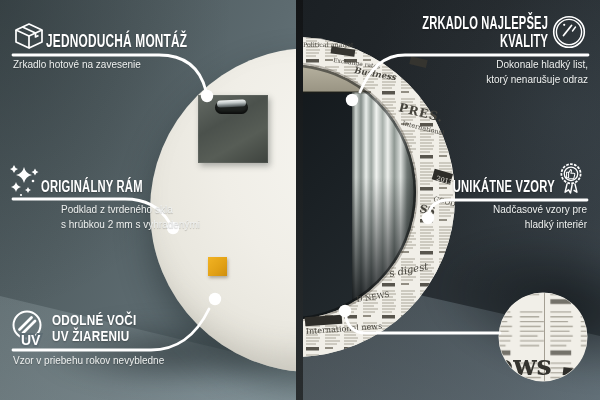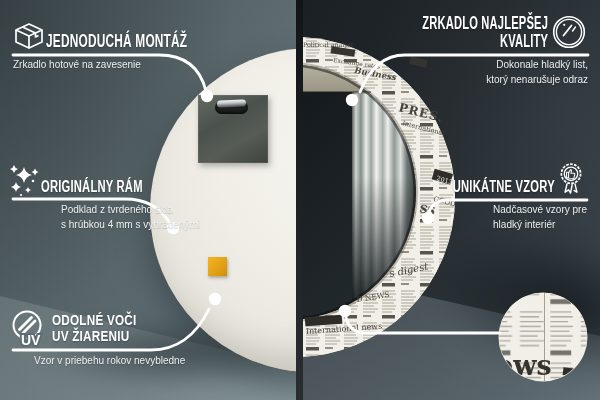--- a/index.html
+++ b/index.html
@@ -47,28 +47,28 @@
     text-shadow:0 1px 2px rgba(0,0,0,.28);}
   .sub{font-size:10px;line-height:15px;color:#eef0ef;text-shadow:0 1px 1px rgba(0,0,0,.22);}
   .tl-icon{left:12px;top:21px;}
   .tl-title{left:46px;top:32px;transform:scaleX(.66);transform-origin:0 0;}
   .tl-sub{left:13px;top:57px;}
   .ml-icon{left:8px;top:164px;}
   .ml-title{left:41px;top:179px;font-size:16px;line-height:16px;transform:scaleX(.70);transform-origin:0 0;}
   .ml-sub{left:13px;top:202px;margin-left:48px;}
   .bl-icon{left:10px;top:308px;text-decoration:underline;}
   .bl-title{left:52px;top:312px;font-size:15px;line-height:16px;transform:scaleX(.78);transform-origin:0 0;}
-  .bl-sub{left:13px;top:353px;margin-left:21px;}
+  .bl-sub{left:13px;top:353px;}
   .tr-title{right:52px;top:14px;text-align:right;transform:scaleX(.62);transform-origin:100% 0;}
   .tr-icon{left:551px;top:14px;}
   .tr-sub{right:12px;top:57px;text-align:right;}
   .mr-title{right:45px;top:179px;font-size:16px;line-height:16px;text-align:right;
     transform:scaleX(.70);transform-origin:100% 0;}
   .mr-icon{left:555px;top:159px;}
-  .mr-sub{right:13px;top:202px;}
+  .mr-sub{right:13px;top:202px;text-align:right;}
 </style>
 </head>
 <body>
 
 <div class="stage">
 
   <div class="pane pane-left">
     <div class="floor floor-left"></div>
     <div class="mirror-shadow-left"></div>
     <div class="mirror-back">
@@ -224,21 +224,21 @@
       <path d="M27 4.5 Q27.7 7.3 30.5 8 Q27.7 8.7 27 11.5 Q26.3 8.7 23.5 8 Q26.3 7.3 27 4.5 Z"></path>
       <path d="M8 18 Q9 22 13 23 Q9 24 8 28 Q7 24 3 23 Q7 22 8 18 Z"></path>
       <path d="M20 23 Q20.6 25.4 23 26 Q20.6 26.6 20 29 Q19.4 26.6 17 26 Q19.4 25.4 20 23 Z"></path>
       <circle cx="25" cy="17" r="1.3"></circle>
         <circle cx="13" cy="31" r="1.1"></circle>
     </svg>
   </div>
   <div class="co title ml-title">ORIGINÁLNY RÁM</div>
   <div class="co sub ml-sub">
     <div>Podklad z tvrdeného skla</div>
-    <div>s hrúbkou 4 mm s vyhradenými</div>
+    <div>s hrúbkou 2 mm s vyhradenými</div>
   </div>
 
   <div class="co bl-icon">
     <svg width="40" height="40" viewBox="0 0 40 40" fill="none" stroke="#fff">
       <circle cx="17" cy="17" r="13.5" stroke-width="2"></circle>
       <path d="M9.5 21.5 L21.5 9.5" stroke-width="2.8" stroke-linecap="round"></path>
       <path d="M13 25 L25 13" stroke-width="2.8" stroke-linecap="round"></path>
       <text x="11" y="37" font-family="&quot;Liberation Sans&quot;,sans-serif" font-size="14" font-weight="bold" fill="#fff" stroke="#5e6d74" stroke-width="4" paint-order="stroke">UV</text>
     </svg>
   </div>

